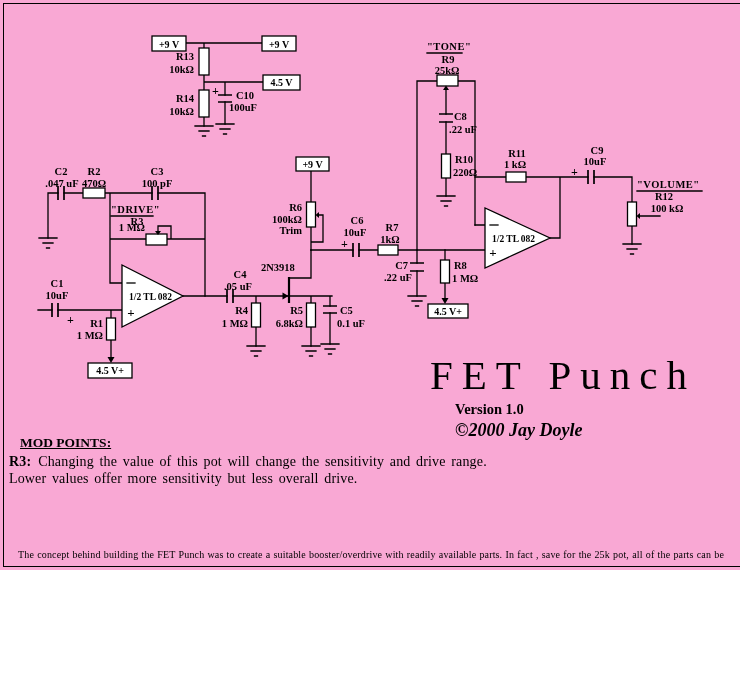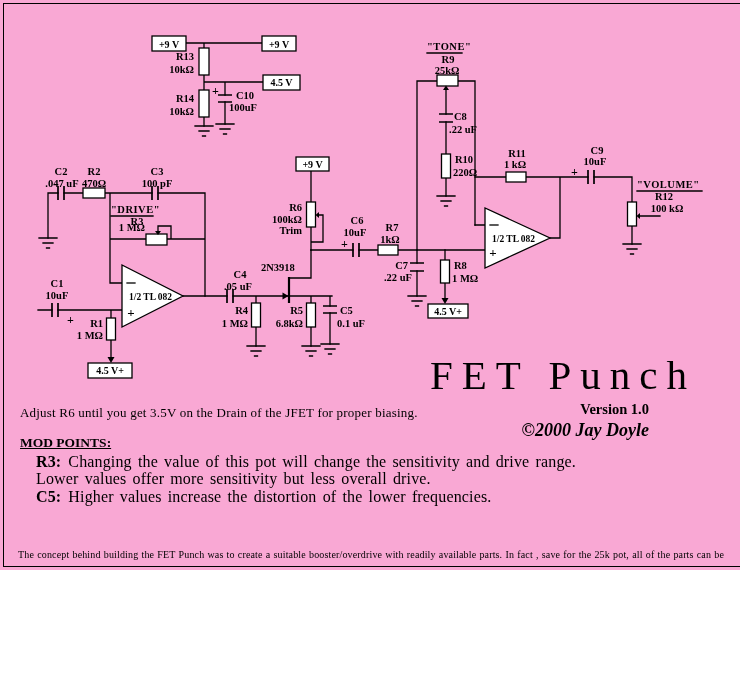--- a/index.html
+++ b/index.html
@@ -15,26 +15,26 @@
   .ah{fill:#000;stroke:none;}
   .t{font-size:10.5px;font-weight:bold;}
   .tb{font-size:10px;font-weight:bold;text-anchor:middle;}
   .ts{font-size:9.5px;font-weight:bold;}
   .tp{font-size:12px;font-weight:bold;}
   .tpin{font-size:13px;font-weight:bold;text-anchor:middle;}
   .ctrl{font-size:10.5px;font-weight:bold;letter-spacing:.5px;}
   .ae{text-anchor:end;} .am{text-anchor:middle;}
   .big-title{position:absolute;left:430px;top:351px;font-size:41px;letter-spacing:9px;
              white-space:nowrap;font-family:"Liberation Serif",serif;}
-  .ver,.copy{position:absolute;left:429px;width:220px;text-align:right;font-weight:bold;}
+  .ver,.copy{position:absolute;left:455px;width:220px;text-align:left;font-weight:bold;}
   .ver{top:401px;font-size:14.5px;}
   .copy{top:420px;font-size:18px;font-style:italic;}
   .adjust{position:absolute;left:20px;top:405px;font-size:13px;letter-spacing:.2px;}
   .mod-head{position:absolute;left:20px;top:435px;font-size:13.5px;font-weight:bold;text-decoration:underline;}
-  .mods{position:absolute;left:36px;top:453px;font-size:16px;line-height:17.4px;word-spacing:2px;letter-spacing:.15px;}
+  .mods{position:absolute;left:9px;top:453px;font-size:14px;line-height:17.4px;word-spacing:2px;letter-spacing:.15px;}
   .mod-ref{font-weight:bold;margin-right:7px;}
   .mod-ref:empty{margin-right:0;}
   .para{position:absolute;left:18px;top:544px;width:706px;font-size:10px;line-height:22px;
         text-align:justify;letter-spacing:.15px;}
 </style>
 </head>
 <body>
 
 <div class="page">
   <div class="page-border"></div>
@@ -238,22 +238,20 @@
       <path class="bar" d="M289,277 V303"></path>
       <path class="ah" d="M282.5,292.5 L282.5,299.5 L288.5,296 Z"></path>
       <text class="t" x="261" y="271">2N3918</text>
     </g>
   </svg>
 
   <div class="big-title">FET Punch</div>
   <div class="ver">Version 1.0</div>
   <div class="copy">©2000 Jay Doyle</div>
 
-  <div class="adjust">Adjust R6 until you get 3.5V on the Drain of the JFET for proper biasing.</div>
   <div class="mod-head">MOD POINTS:</div>
   <div class="mods">
     <div class="mod-line"><span class="mod-ref">R3:</span><span>Changing the value of this pot will change the sensitivity and drive range.</span></div>
     <div class="mod-line"><span class="mod-ref"></span><span>Lower values offer more sensitivity but less overall drive.</span></div>
-    <div class="mod-line"><span class="mod-ref">C5:</span><span>Higher values increase the distortion of the lower frequencies.</span></div>
   </div>
 
   <div class="para">The concept behind building the FET Punch was to create a suitable booster/overdrive with readily available parts.  In fact , save for the 25k pot, all of the parts can be found at Radio Shack.  This circuit can go from a simple booster/tone control to massive crunch, rich with overtones.  The circuit uses a non-inverting pre-amp to push a JFET beyond its headroom limits and into clipping, the tone of which can be altered by the simple “tone” control.  Have fun and make some noise!</div>
 </div>
 
 </body></html>

